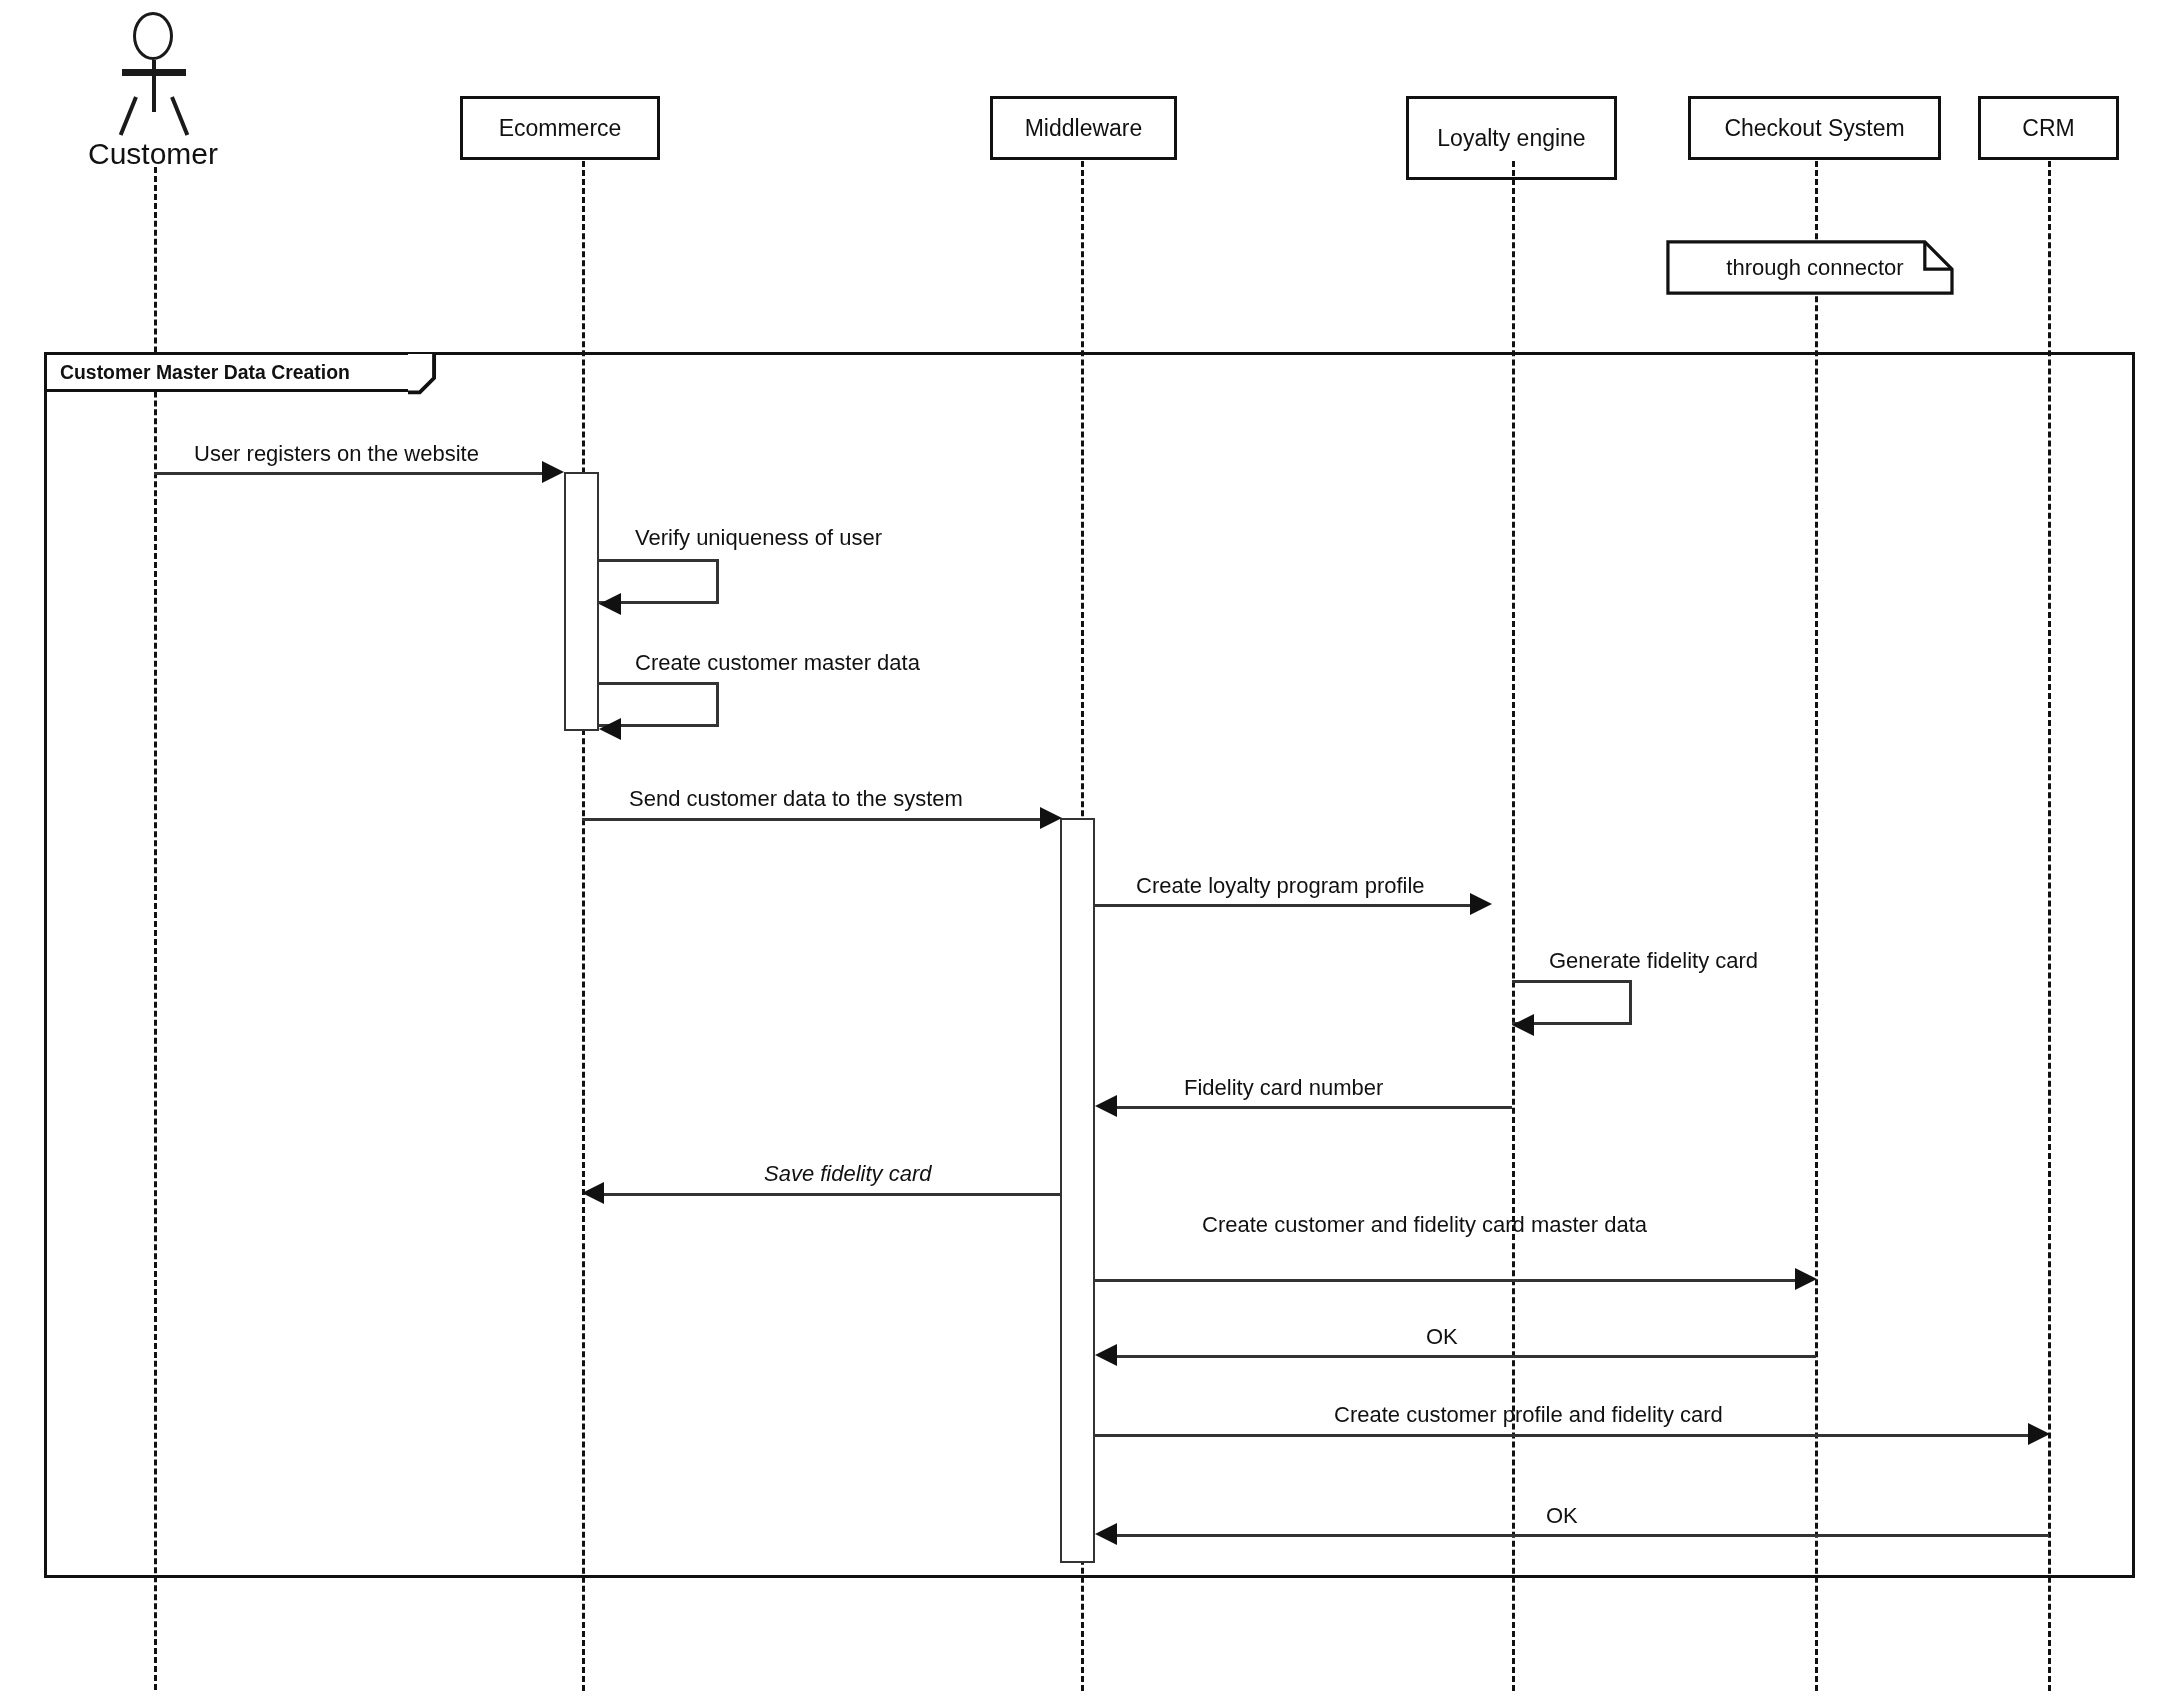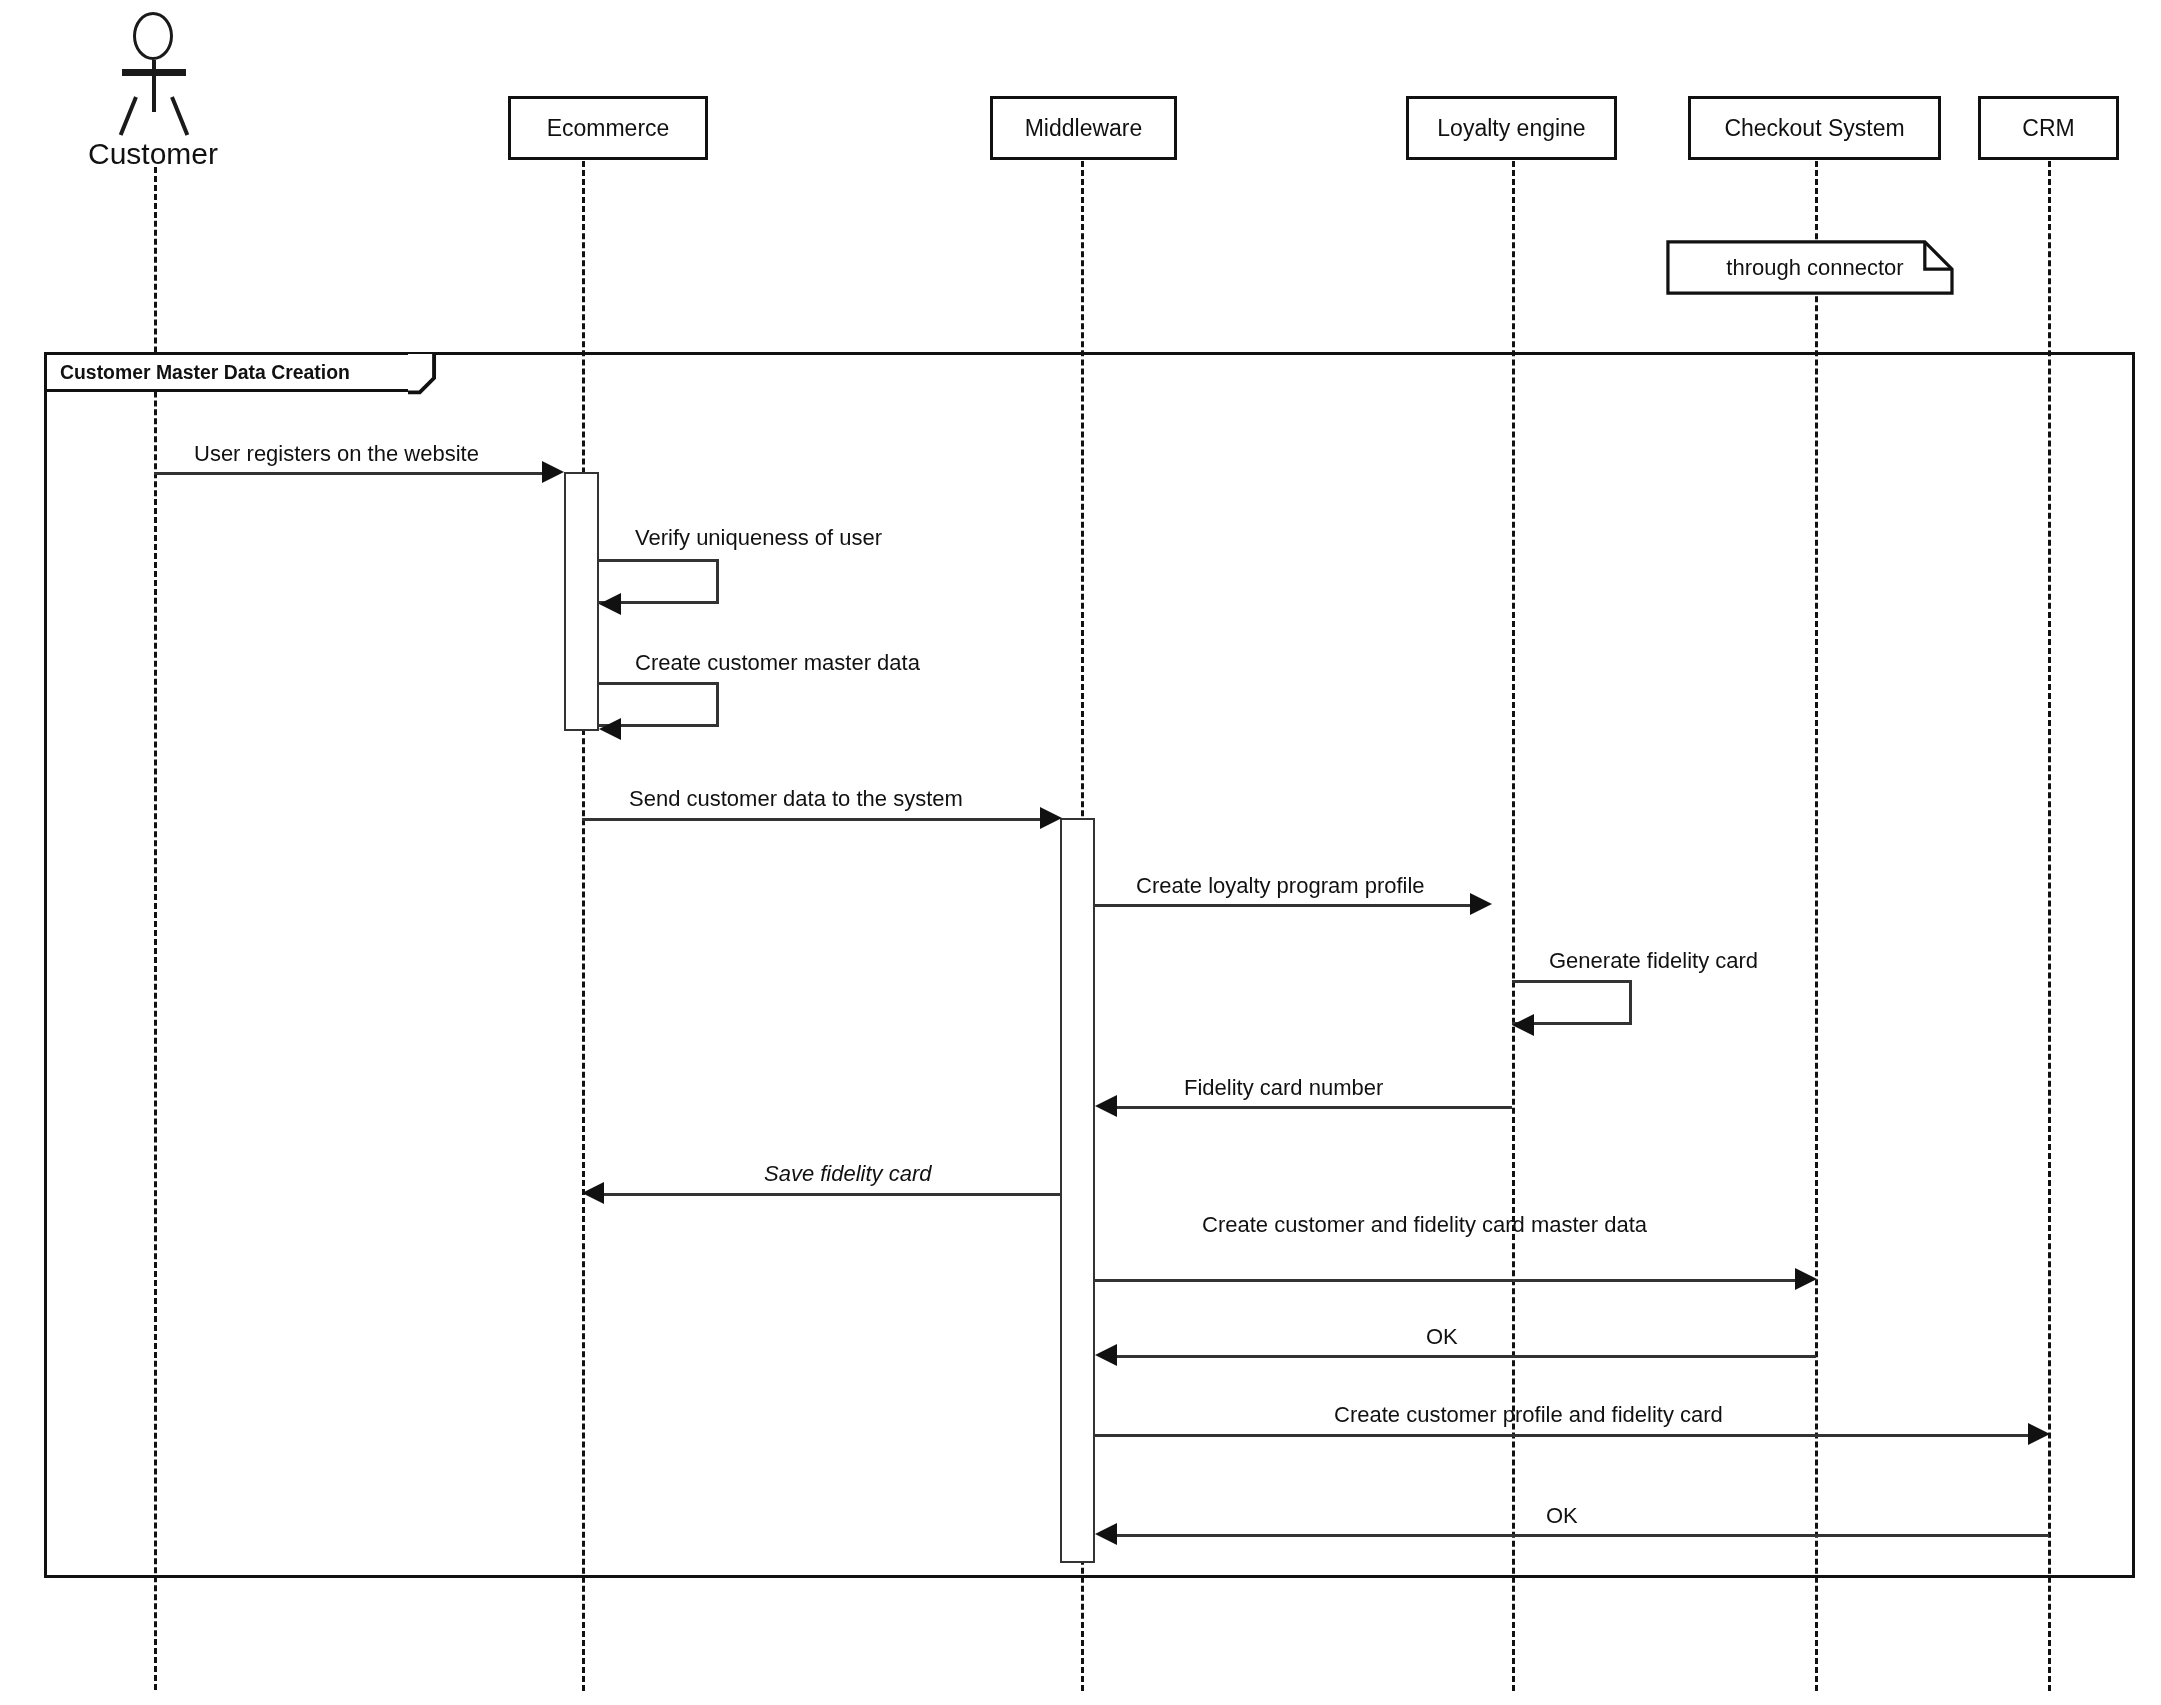--- a/index.html
+++ b/index.html
@@ -53,29 +53,29 @@
 
   <div>
     <div class="actor-head" style="left:133px;top:11.7px;width:40px;height:48px;"></div>
     <div class="actor-line" style="left:152px;top:60px;width:3.9px;height:52px;"></div>
     <div class="actor-line" style="left:122px;top:69px;width:64px;height:7.1px;"></div>
     <div class="actor-line" style="left:134px;top:97px;width:3.9px;height:41px;transform:rotate(22deg);transform-origin:top center;"></div>
     <div class="actor-line" style="left:170px;top:97px;width:3.9px;height:41px;transform:rotate(-22deg);transform-origin:top center;"></div>
     <div class="actor-label" style="left:56px;top:137px;width:194px;">Customer</div>
   </div>
 
-  <div class="participant" style="left:508px;top:96px;width:200px;height:64px;">
+  <div class="participant" style="left:460px;top:96px;width:200px;height:64px;">
     <span>Ecommerce</span>
   </div>
 
   <div class="participant" style="left:990px;top:96px;width:187px;height:64px;">
     <span>Middleware</span>
   </div>
 
-  <div class="participant" style="left:1406px;top:96px;width:211px;height:64px;">
+  <div class="participant" style="left:1406px;top:96px;width:211px;height:84px;">
     <span>Loyalty engine</span>
   </div>
 
   <div class="participant" style="left:1688px;top:96px;width:253px;height:64px;">
     <span>Checkout System</span>
   </div>
 
   <div class="participant" style="left:1978px;top:96px;width:141px;height:64px;">
     <span>CRM</span>
   </div>

